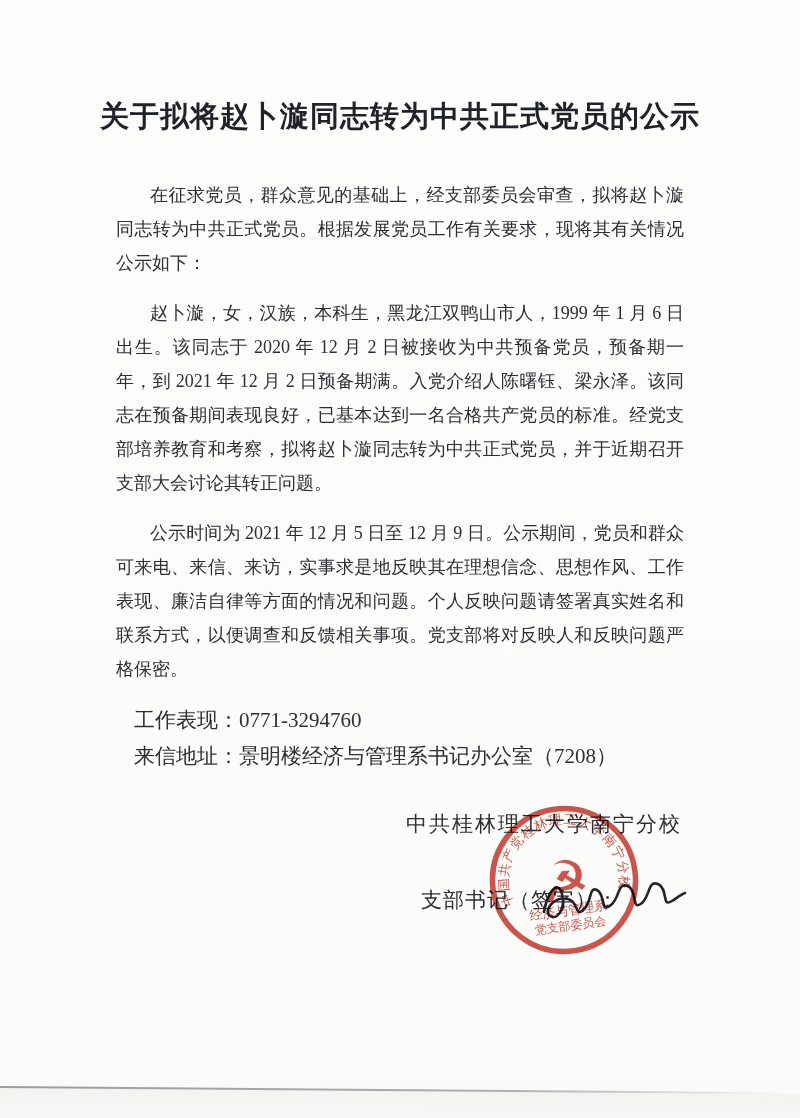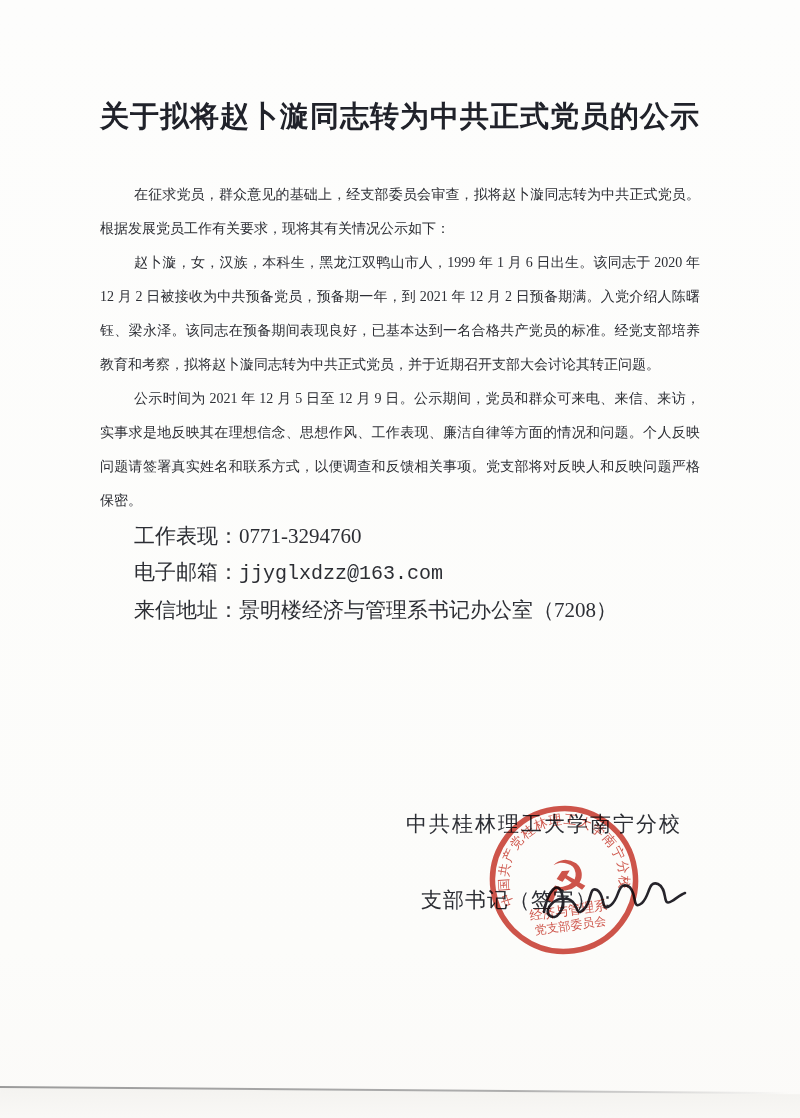--- a/index.html
+++ b/index.html
@@ -19,24 +19,24 @@
   }
 
   .doc-title {
     font-size:29px; line-height:36px; font-weight:700;
     text-align:center; letter-spacing:1px;
     color:#20222a;
     margin:8px 0 44px 0;
   }
 
   .body-par {
-    font-size:14px; line-height:34px;
+    font-size:18px; line-height:34px;
     text-align:justify;
     text-indent:34px;
-    margin:0;
+    margin:16px;
     color:#2c2e34;
   }
 
   .contact-line {
     font-size:21px; line-height:36px;
     text-indent:34px; margin:0;
     white-space:nowrap;
   }
   .contact-value-mono { font-family:"Liberation Mono","DejaVu Sans Mono",monospace; font-size:20px; }
 
@@ -78,21 +78,20 @@
 <div class="page">
 
   <div class="content">
     <h1 class="doc-title">关于拟将赵卜漩同志转为中共正式党员的公示</h1>
 
     <p class="body-par">在征求党员，群众意见的基础上，经支部委员会审查，拟将赵卜漩同志转为中共正式党员。根据发展党员工作有关要求，现将其有关情况公示如下：</p>
     <p class="body-par">赵卜漩，女，汉族，本科生，黑龙江双鸭山市人，1999 年 1 月 6 日出生。该同志于 2020 年 12 月 2 日被接收为中共预备党员，预备期一年，到 2021 年 12 月 2 日预备期满。入党介绍人陈曙钰、梁永泽。该同志在预备期间表现良好，已基本达到一名合格共产党员的标准。经党支部培养教育和考察，拟将赵卜漩同志转为中共正式党员，并于近期召开支部大会讨论其转正问题。</p>
     <p class="body-par">公示时间为 2021 年 12 月 5 日至 12 月 9 日。公示期间，党员和群众可来电、来信、来访，实事求是地反映其在理想信念、思想作风、工作表现、廉洁自律等方面的情况和问题。个人反映问题请签署真实姓名和联系方式，以便调查和反馈相关事项。党支部将对反映人和反映问题严格保密。</p>
 
     <p class="contact-line"><span>工作表现：</span><span>0771-3294760</span></p>
-    <p class="contact-line"><span>电子邮箱：</span><span class="contact-value-mono">jjyglxdzz@163.com</span></p>
     <p class="contact-line"><span>来信地址：</span><span>景明楼经济与管理系书记办公室（7208）</span></p>
   </div>
 
   <div class="sig-line sig-line1">中共桂林理工大学南宁分校</div>
   <div class="sig-line sig-line3">支部书记（签字）：</div>
 
   <svg class="ink-signature" viewBox="0 0 152 62" xmlns="http://www.w3.org/2000/svg" aria-hidden="true">
     <path d="M6,46 C10,24 20,14 24,28 C28,44 18,56 11,49 C6,44 16,30 30,33 C42,36 36,54 47,42
              C54,34 51,20 59,24 C68,29 62,48 73,39 C82,32 79,16 90,20 C100,25 93,46 104,37
              C112,30 110,14 120,18 C131,23 123,42 134,35 C140,31 144,28 147,27" fill="none" stroke="#26242b" stroke-width="2.6" stroke-linecap="round" stroke-linejoin="round"></path>

